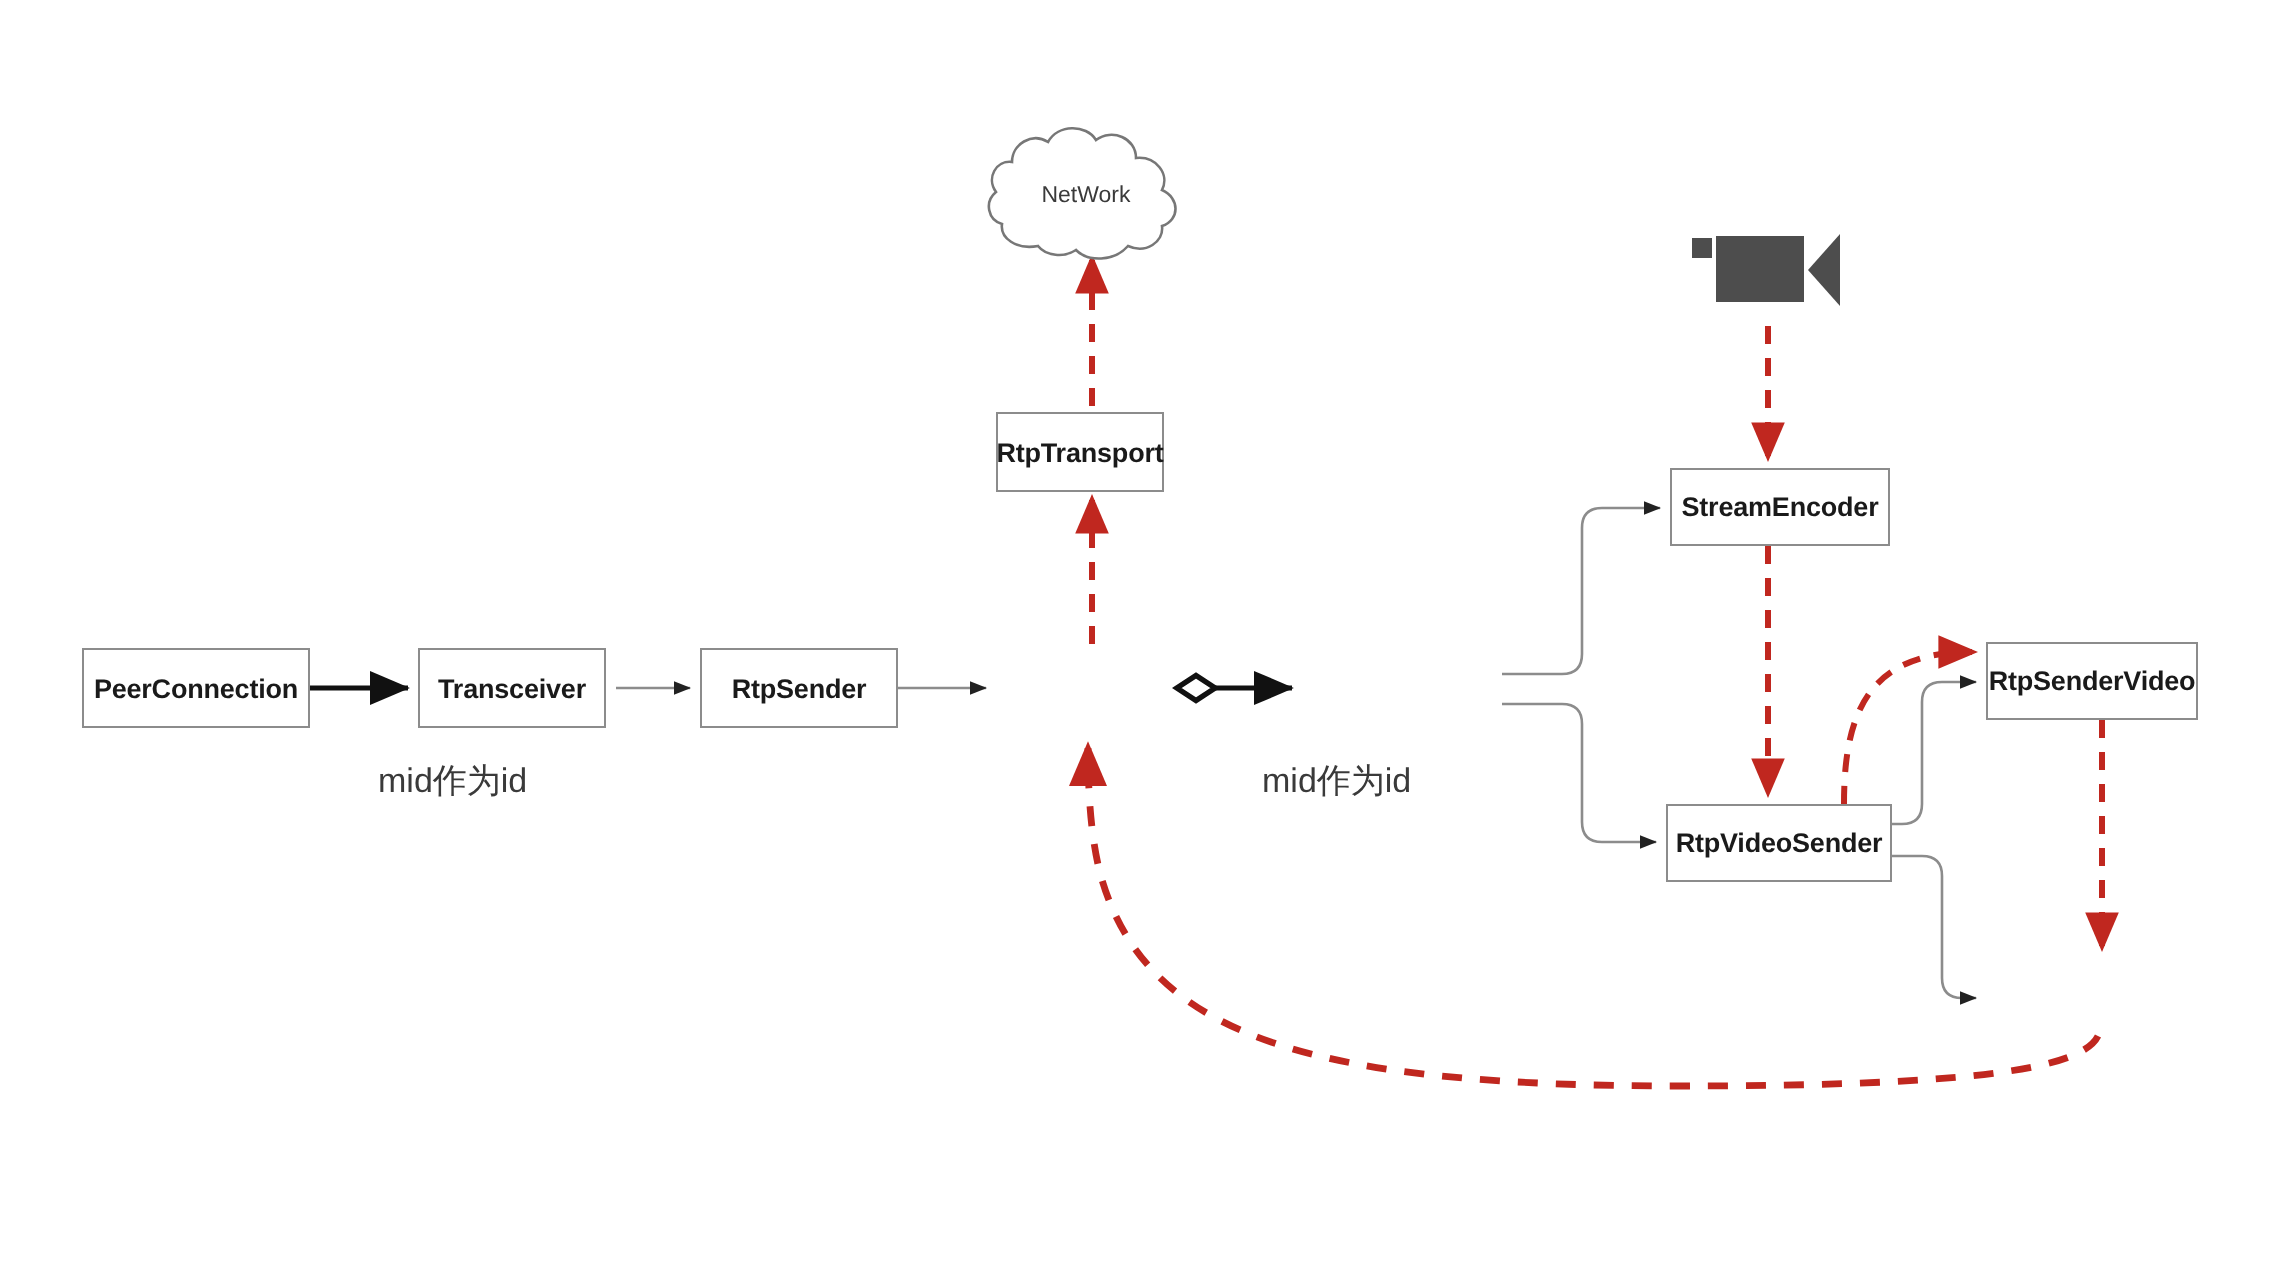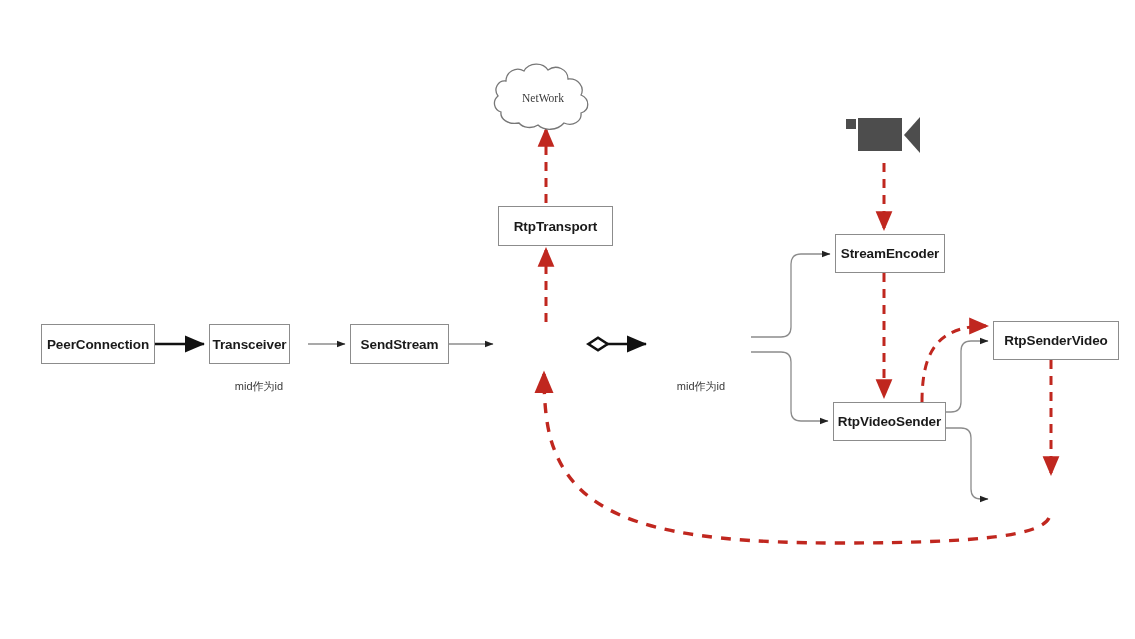--- a/index.html
+++ b/index.html
@@ -36,34 +36,33 @@
     font-size: 13.5px;
     font-weight: 700;
     letter-spacing: -0.1px;
     white-space: nowrap;
   }
   .node.italic {
     font-style: italic;
   }
   .caption {
     position: absolute;
-    font-size: 11px;
+    font-size: 17px;
     color: #3a3a3a;
     font-weight: 400;
     white-space: nowrap;
-    text-align: center;
+    text-align: left;
   }
   .cloud-label {
     position: absolute;
     font-size: 11.5px;
     color: #3a3a3a;
     font-weight: 400;
     white-space: nowrap;
     text-align: center;
-    font-family: Liberation Serif, serif;
   }
   .camera {
     position: absolute;
   }
 </style>
 </head>
 <body>
 
 <div id="canvas">
 
@@ -156,43 +155,43 @@
                C582,121 573,127 564,123
                C557,131 544,131 538,125
                C532,129 523,128 519,123 Z" fill="#ffffff" stroke="#777777" stroke-width="1.3"></path>
     </g>
   </svg>
 
   <div class="node" style="left:21px; top:324px; width:114px; height:40px;margin-left:20px;">
     <span>PeerConnection</span>
   </div>
 
-  <div class="node" style="left:209px; top:324px; width:81px; height:40px;">
+  <div class="node" style="left:209px; top:324px; width:94px; height:40px;">
     <span>Transceiver</span>
   </div>
 
   <div class="node" style="left:350px; top:324px; width:99px; height:40px;">
-    <span>SendStream</span>
-  </div>
-
-
-
-  <div class="node" style="left:498px; top:206px; width:115px; height:40px;">
+    <span>RtpSender</span>
+  </div>
+
+
+
+  <div class="node" style="left:498px; top:206px; width:84px; height:40px;">
     <span>RtpTransport</span>
   </div>
 
   <div class="node" style="left:835px; top:234px; width:110px; height:39px;justify-content:center;">
     <span>StreamEncoder</span>
   </div>
 
   <div class="node" style="left:833px; top:402px; width:113px; height:39px;">
     <span>RtpVideoSender</span>
   </div>
 
-  <div class="node" style="left:993px; top:321px; width:126px; height:39px;">
+  <div class="node" style="left:993px; top:321px; width:106px; height:39px;">
     <span>RtpSenderVideo</span>
   </div>
 
 
   <div class="cloud-label" style="left:493px; top:92px; width:100px;">NetWork</div>
 
   <svg class="camera" style="left:846px; top:115px;" width="76" height="46" viewBox="0 0 76 46">
     <rect x="0" y="4" width="10" height="10" fill="#4d4d4d"></rect>
     <rect x="12" y="3" width="44" height="33" fill="#4d4d4d"></rect>
     <path d="M74,2 L74,38 L58,20 Z" fill="#4d4d4d"></path>

